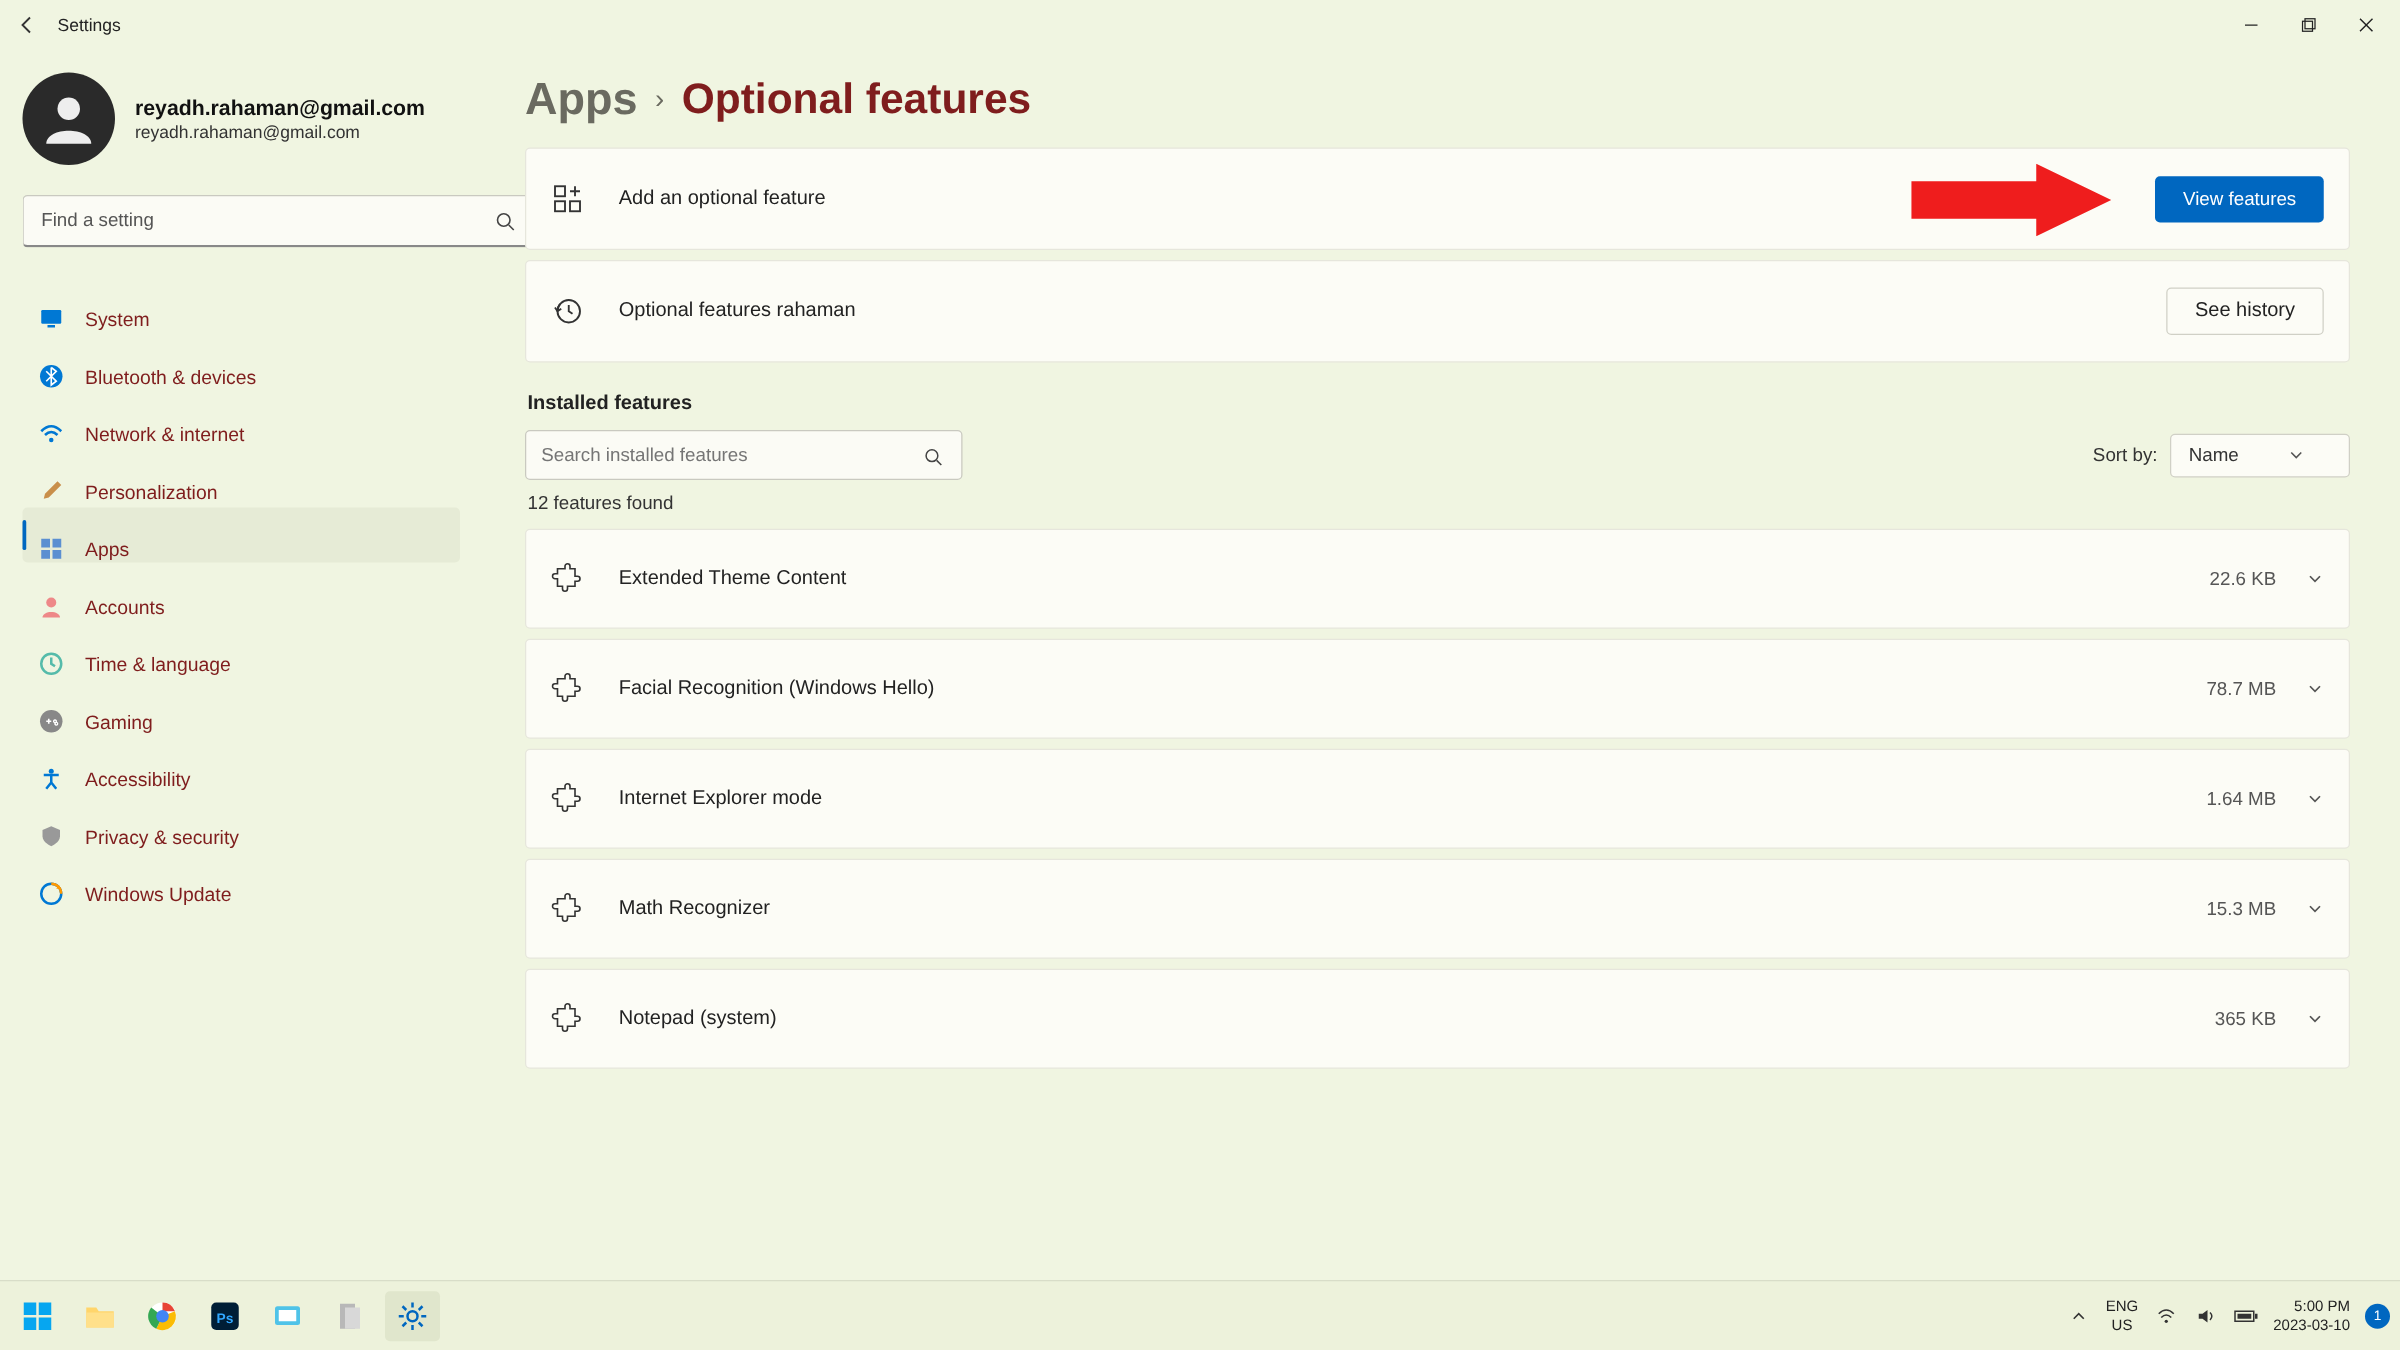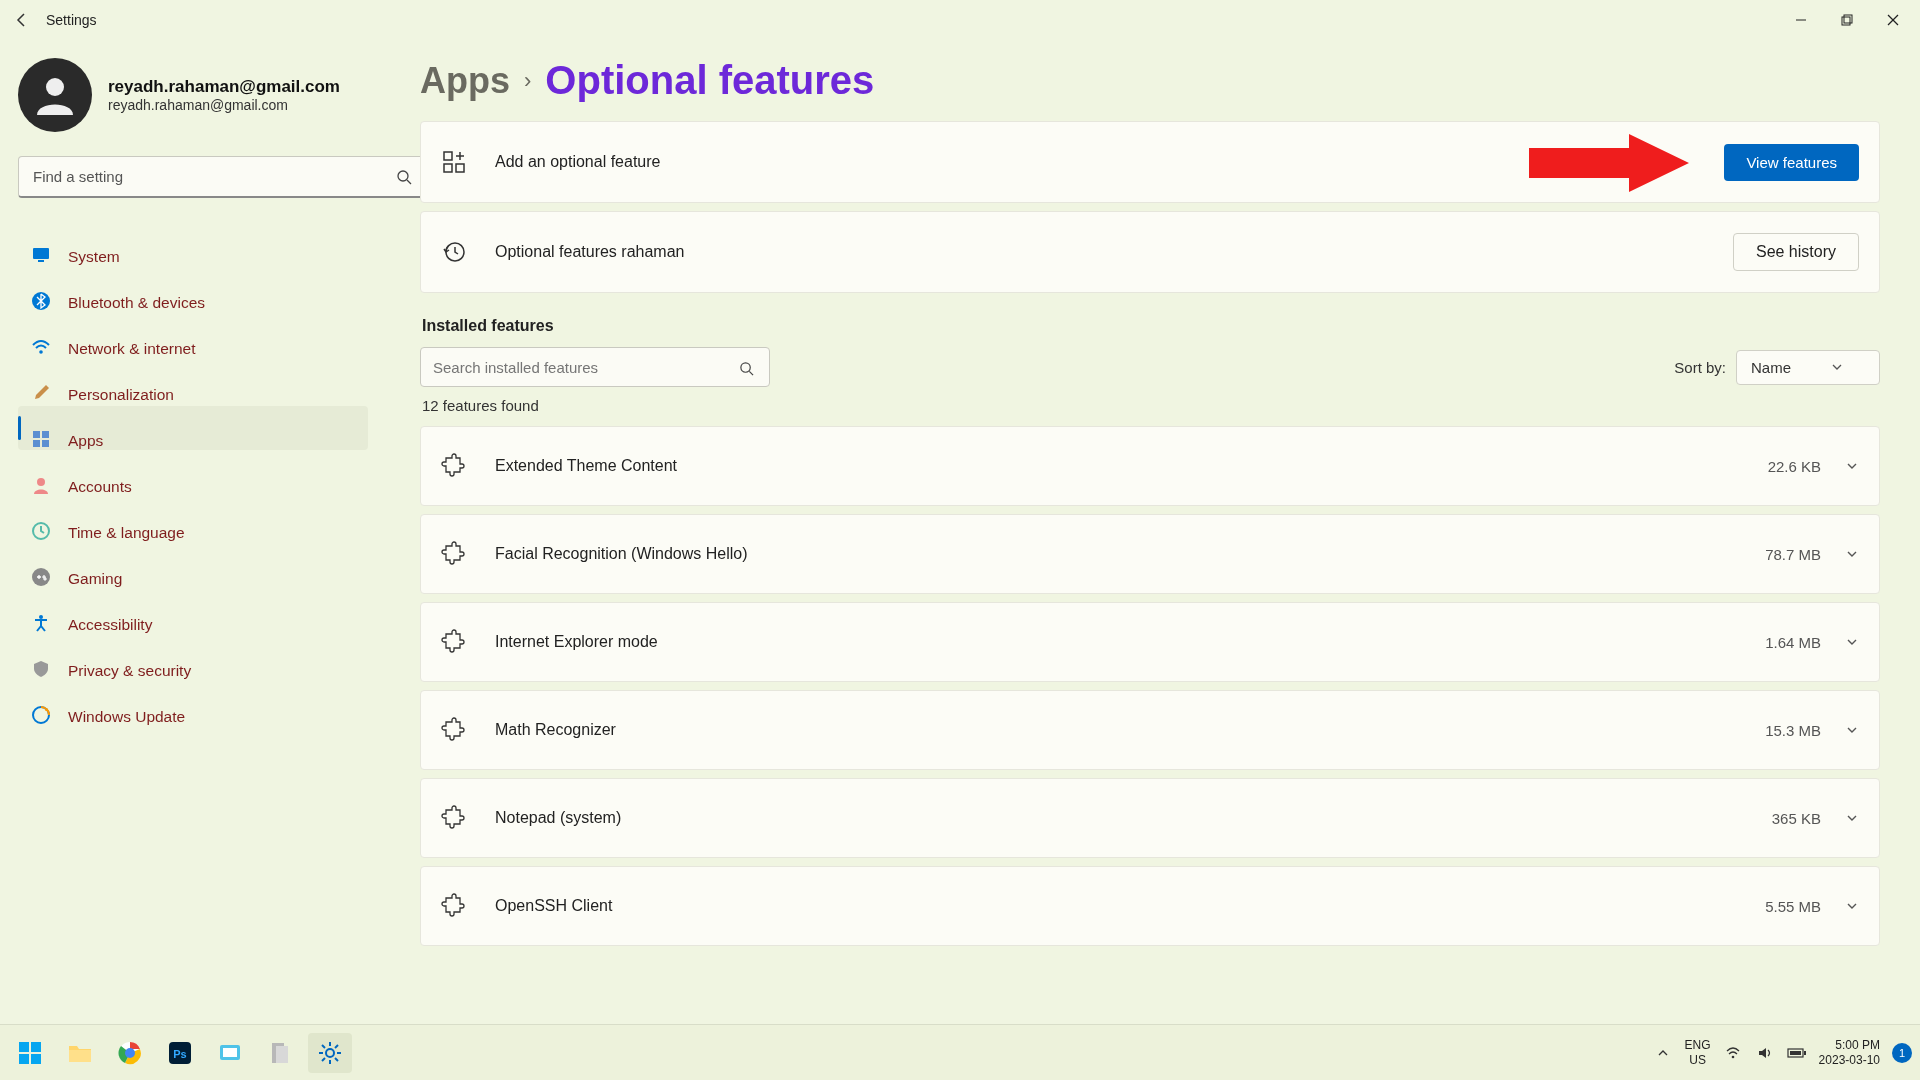--- a/index.html
+++ b/index.html
@@ -33,21 +33,21 @@
 .nav-item { display: flex; align-items: flex-end; gap: 16px; height: 44px; padding: 0 12px; border-radius: 4px; cursor: pointer; font-size: 15.5px; color: #7f1d1d; }
 .nav-item.selected { background: #e6ebd6; position: relative; }
 .nav-item.selected::before { content: ""; position: absolute; left: 0; top: 10px; bottom: 10px; width: 3px; background: #0067c0; border-radius: 2px; }
 .nav-icon { width: 22px; height: 22px; display: flex; align-items: center; justify-content: center; }
 
 
 .main { flex: 1; padding: 18px 40px 0 40px; overflow: hidden; }
 .breadcrumb { display: flex; align-items: center; gap: 14px; margin-bottom: 18px; }
 .bc-apps { font-size: 36px; font-weight: 600; color: #6a6a60; }
 .bc-sep { font-size: 22px; color: #6a6a60; }
-.bc-curr { font-size: 40px; font-weight: 600; color: #6d28d9; text-align: center; }
+.bc-curr { font-size: 34px; font-weight: 600; color: #7f1d1d; text-align: center; }
 
 .card { background: #fcfcf6; border: 1px solid #e6e6dc; border-radius: 4px; display: flex; align-items: center; padding: 0 20px; margin-bottom: 8px; position: relative; }
 .card.big { height: 82px; }
 .card .card-icon { width: 26px; height: 26px; margin-right: 28px; display: flex; align-items: center; justify-content: center; }
 .card .card-label { font-size: 16px; color: #222; flex: 1; }
 .btn-primary { background: #0067c0; color: #ffffff; border: none; border-radius: 4px; padding: 10px 22px; font-size: 15px; cursor: pointer; }
 .btn-secondary { background: #fcfcf6; color: #222; border: 1px solid #d0d0c6; border-radius: 4px; padding: 9px 22px; font-size: 16px; cursor: pointer; }
 
 .section-title { font-weight: 600; font-size: 16px; color: #222; margin: 24px 0 12px 2px; }
 .row-controls { display: flex; align-items: center; justify-content: space-between; margin-bottom: 10px; }
@@ -367,34 +367,20 @@
             </svg>
           </span>
           <span class="f-name">Notepad (system)</span>
           <span class="f-size">365 KB</span>
           <span>
             <svg width="14" height="14" viewBox="0 0 14 14">
               <path d="M3 5 L7 9 L11 5" stroke="#555" stroke-width="1.4" fill="none"></path>
             </svg>
           </span>
         </div>
-        <div class="feature">
-          <span class="f-icon">
-            <svg width="24" height="24" viewBox="0 0 24 24">
-              <path d="M5 5 H11 V3 a2 2 0 0 1 4 0 V5 H19 V11 H21 a2 2 0 0 1 0 4 H19 V19 H13 V21 a2 2 0 0 1 -4 0 V19 H5 V13 H3 a2 2 0 0 1 0 -4 H5 Z" stroke="#333" stroke-width="1.3" fill="none"></path>
-            </svg>
-          </span>
-          <span class="f-name">OpenSSH Client</span>
-          <span class="f-size">5.55 MB</span>
-          <span>
-            <svg width="14" height="14" viewBox="0 0 14 14">
-              <path d="M3 5 L7 9 L11 5" stroke="#555" stroke-width="1.4" fill="none"></path>
-            </svg>
-          </span>
-        </div>
       </div>
   </div>
 </div>
 
 <div class="taskbar">
   <div class="tb-left">
     <div class="tb-icon">
       <svg width="26" height="26" viewBox="0 0 26 26">
           <rect x="2" y="2" width="10" height="10" fill="#06a6f0"></rect>
           <rect x="14" y="2" width="10" height="10" fill="#06a6f0"></rect>

